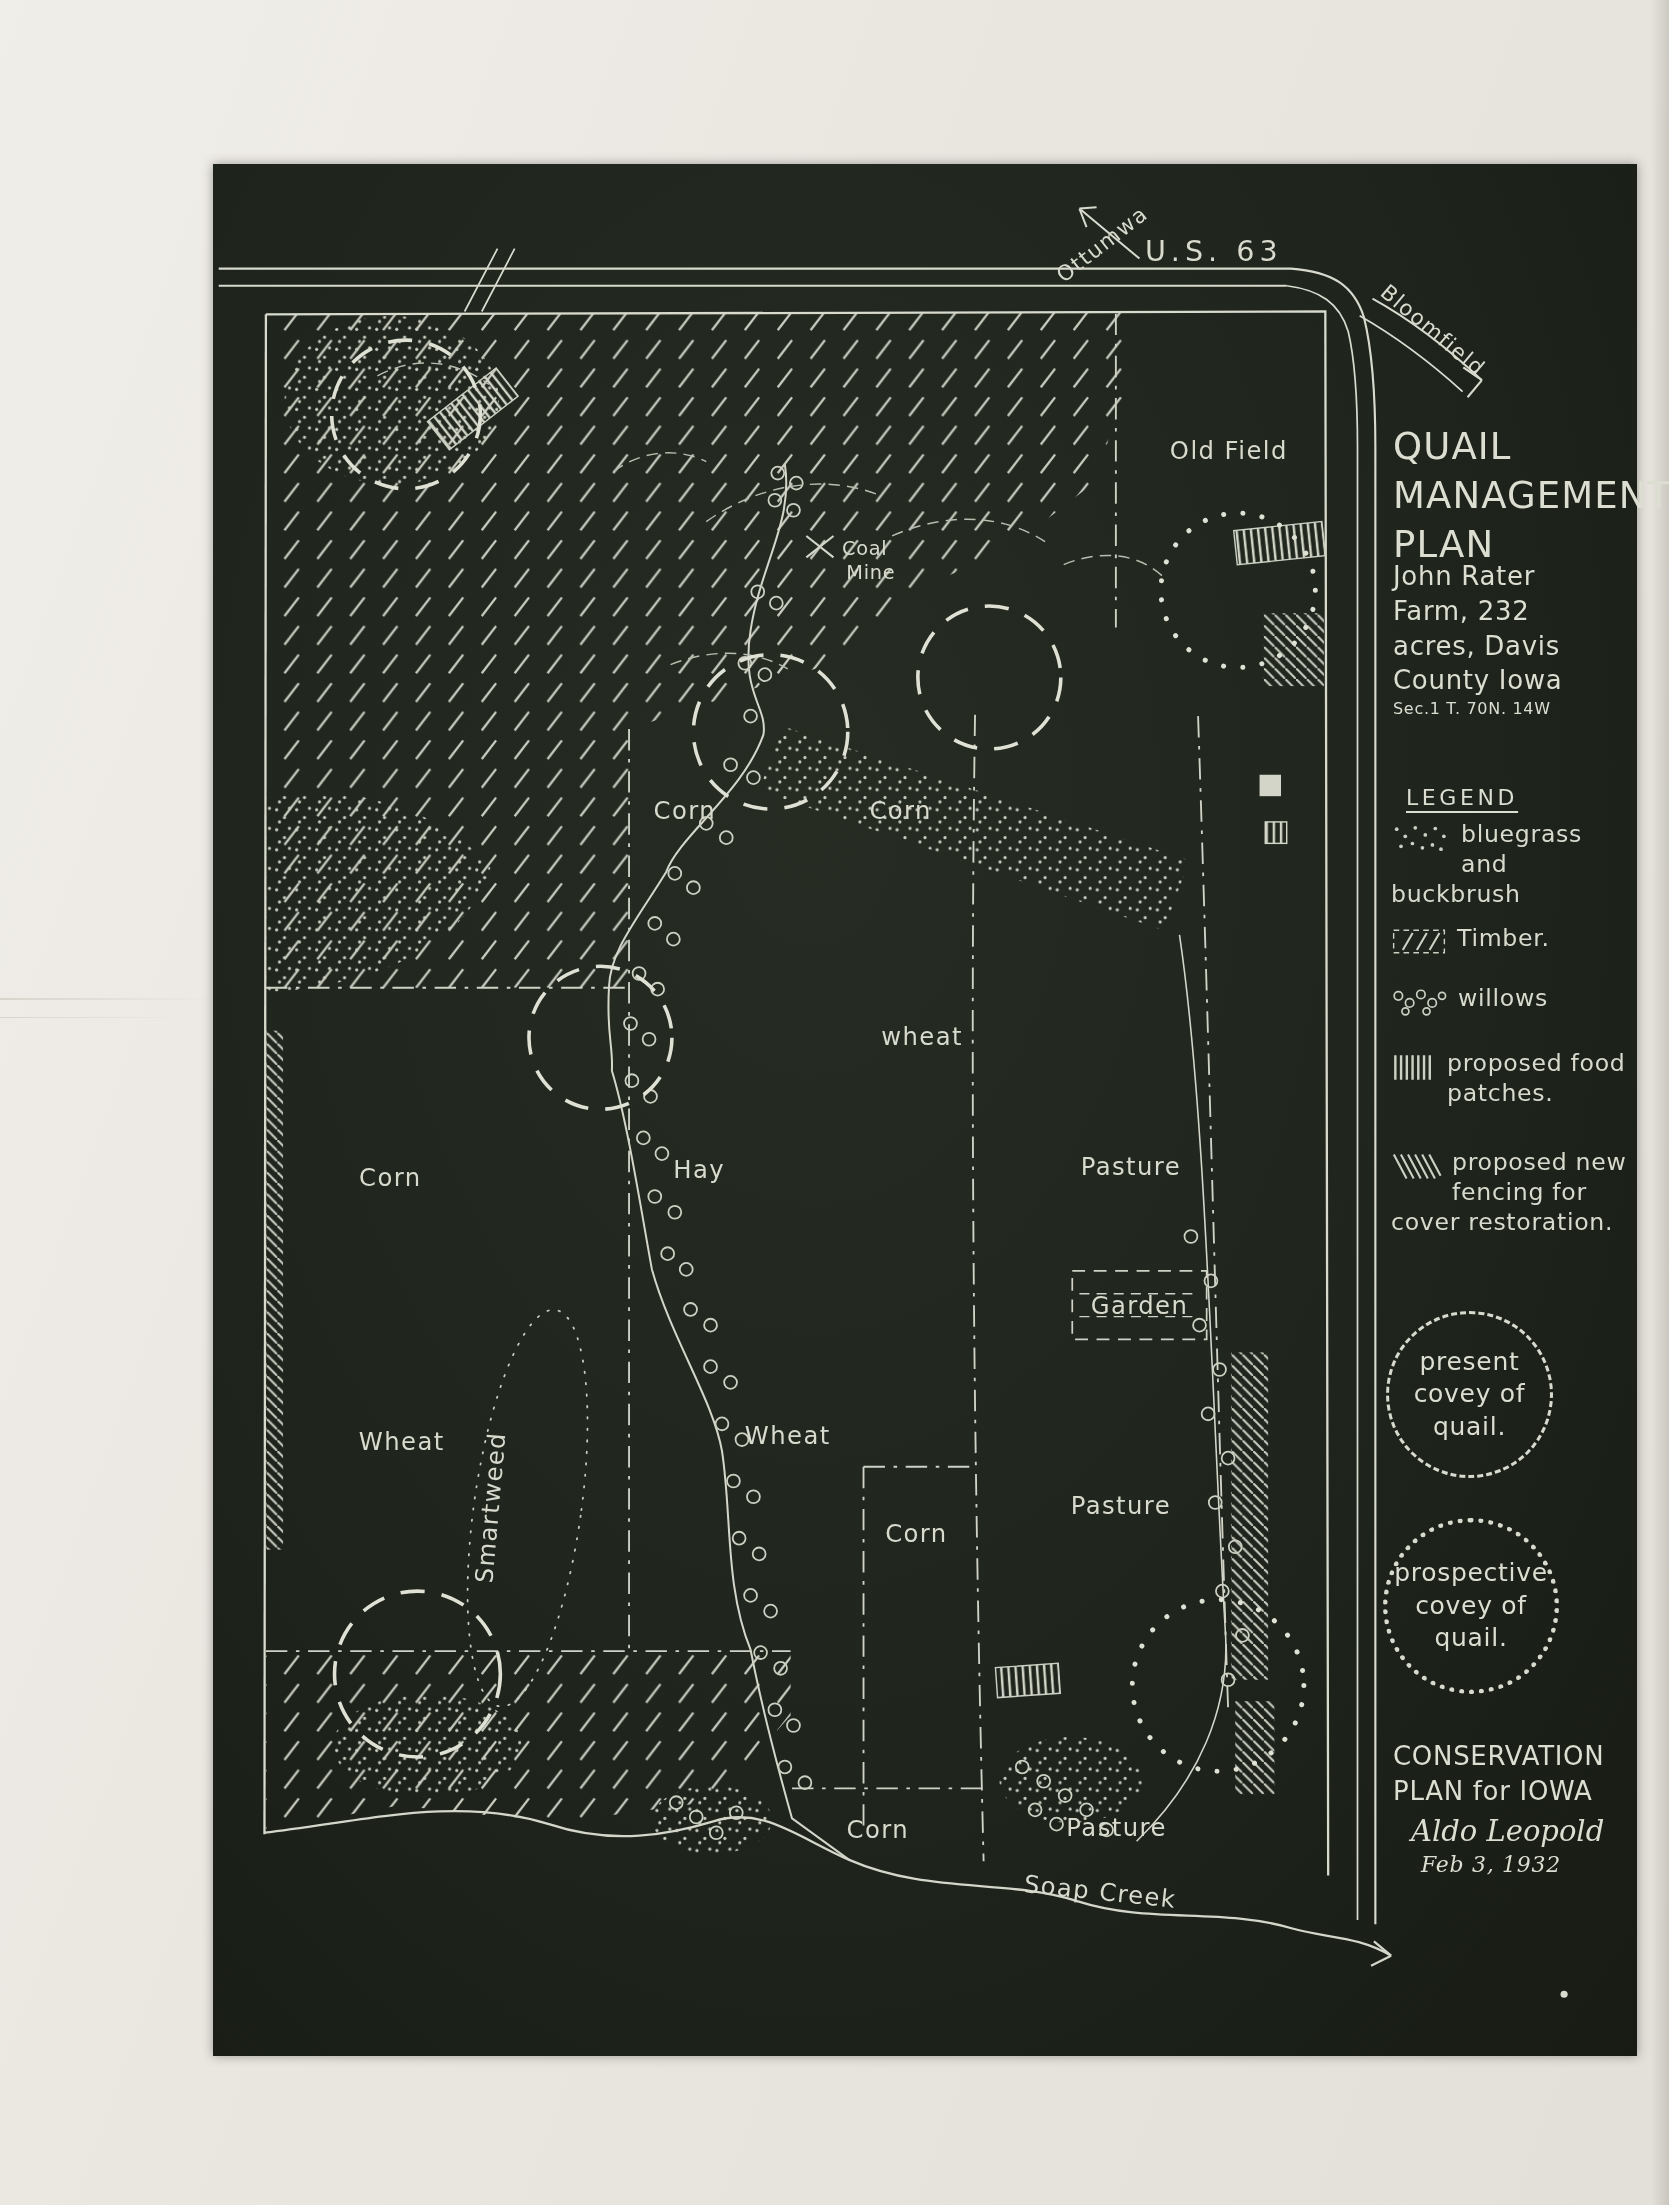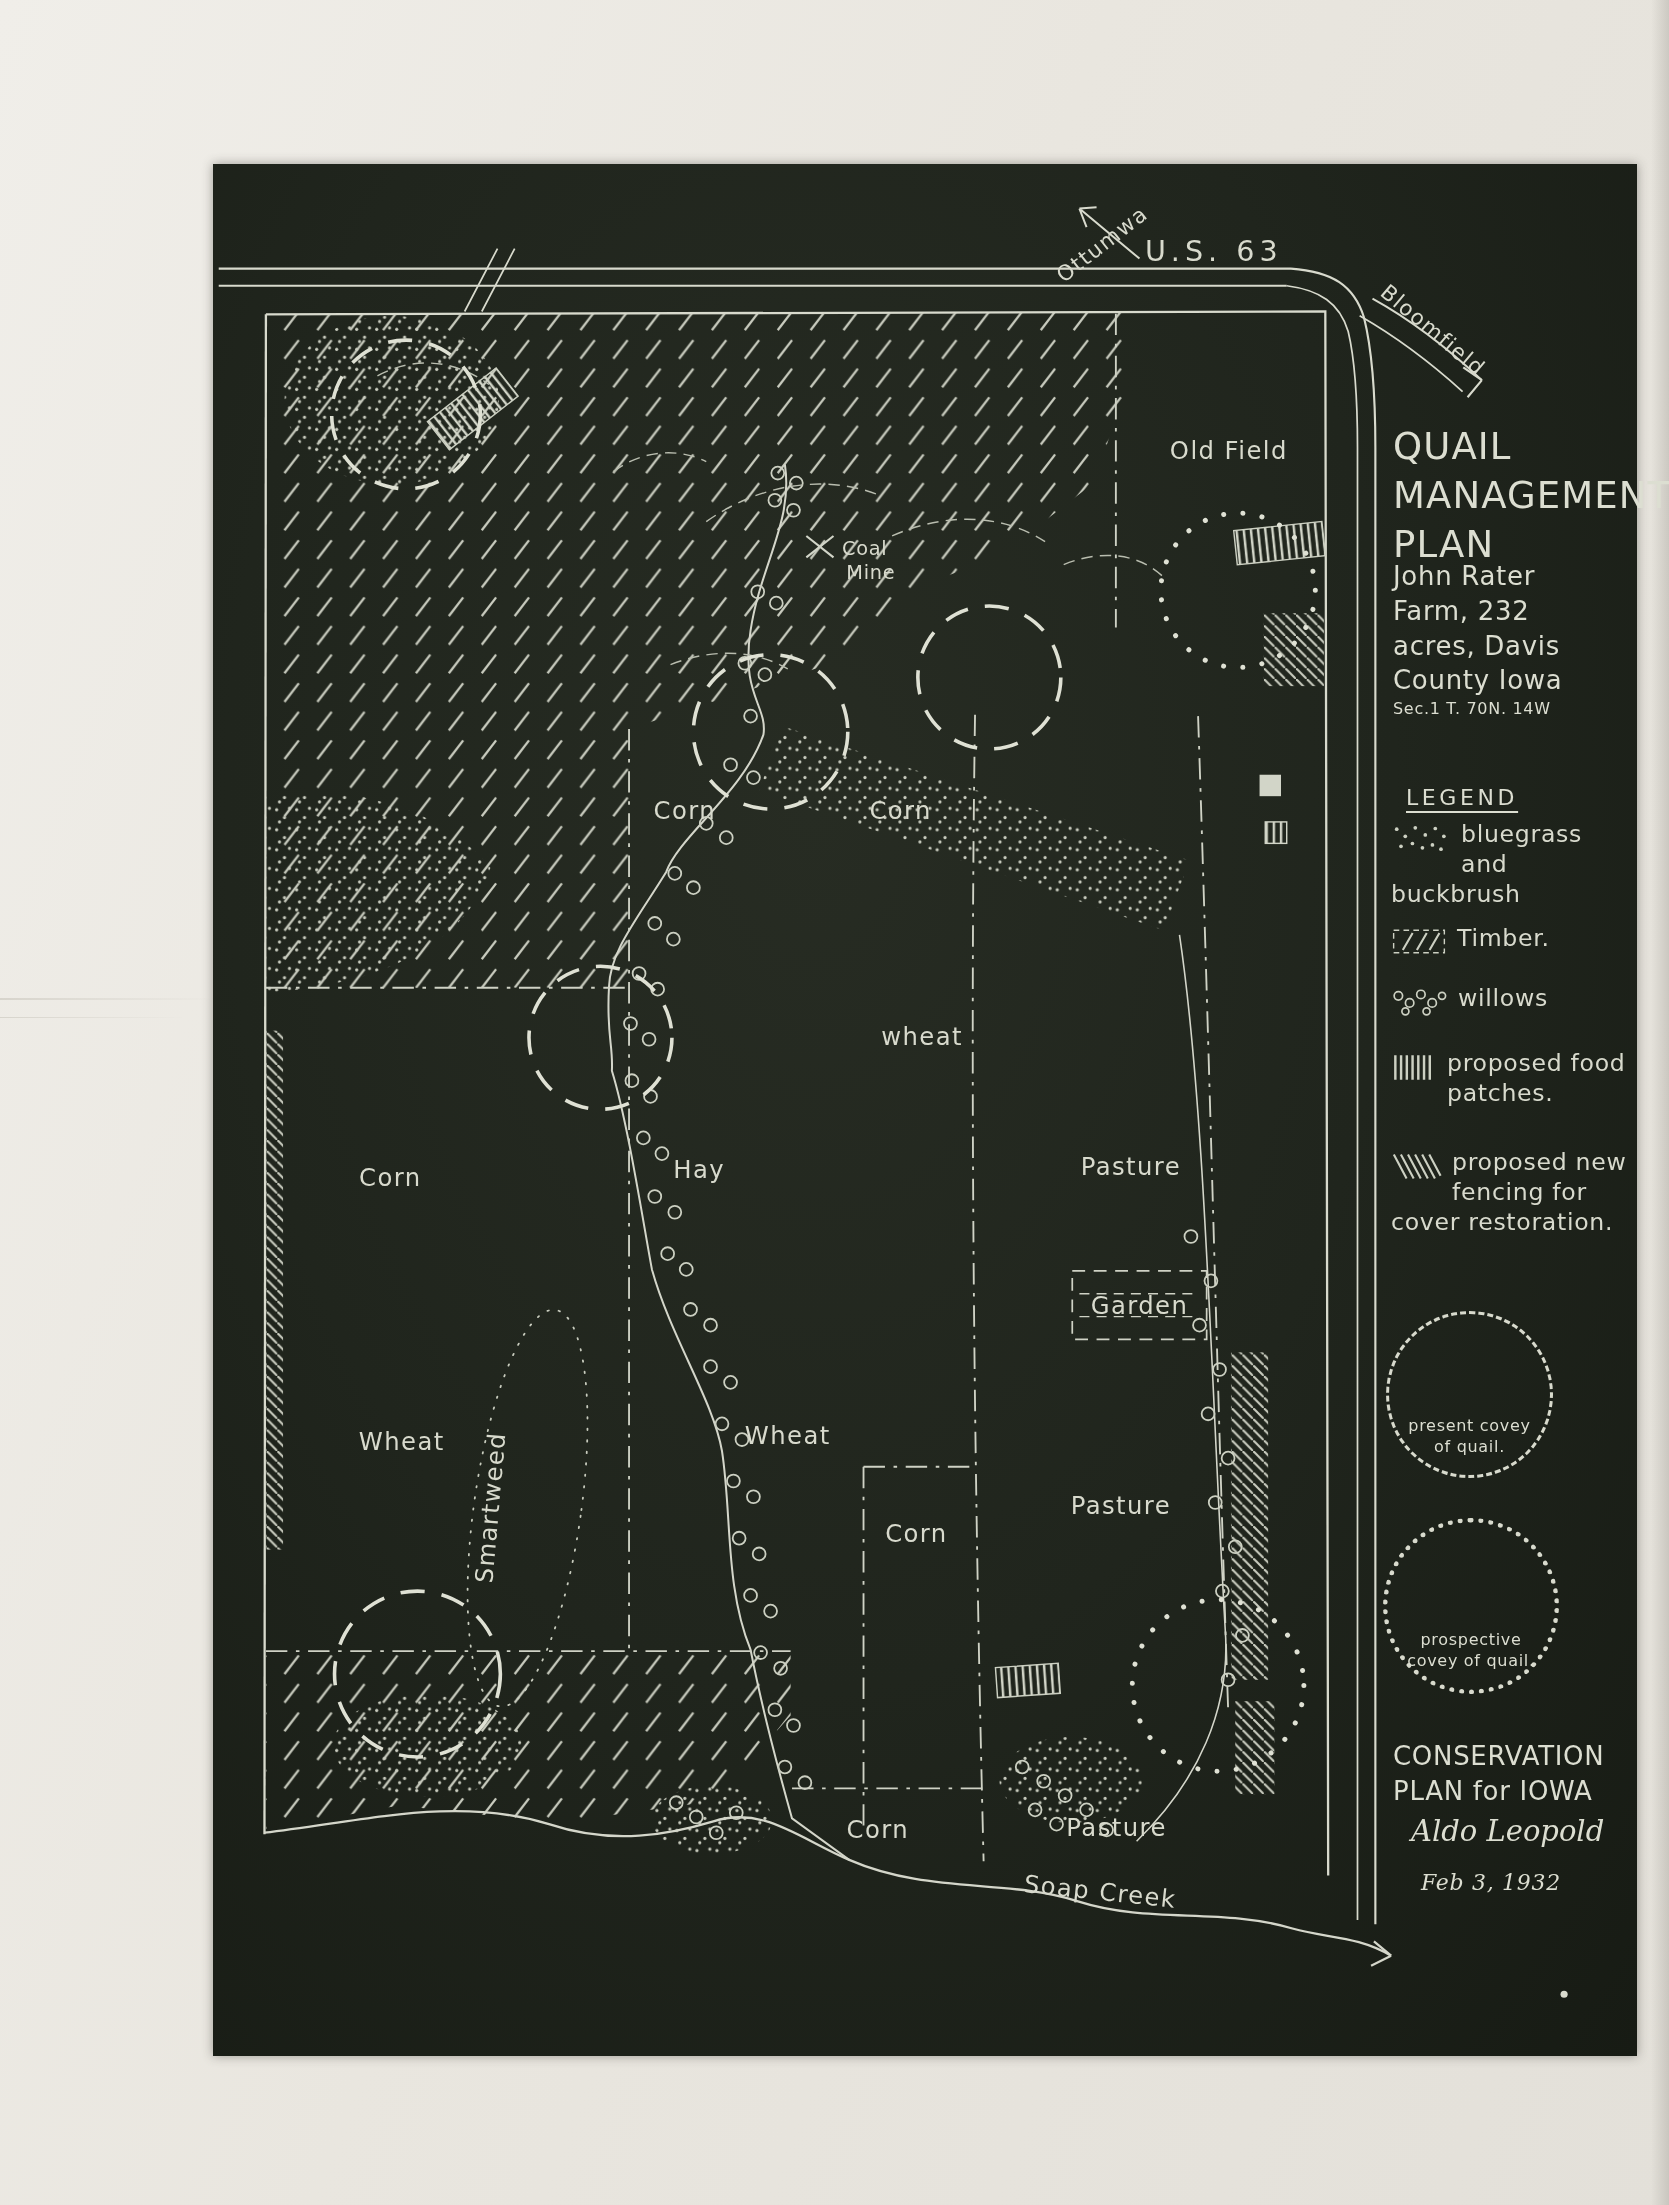--- a/index.html
+++ b/index.html
@@ -40,32 +40,32 @@
   .sb-sub .sec-line { font-size:16px; }
   .legend-head { left:1193px; top:621px; font-size:22px; letter-spacing:3.6px;
     text-decoration:underline; text-underline-offset:5.7px; }
   .legend-item { position:absolute; left:1178px; width:236px; font-size:23.6px;
     letter-spacing:0.7px; line-height:1.28; color:#d8dacd; }
   .legend-item .swatch { float:left; margin:2.9px 10px 1.4px 0; }
   .li-1 { top:655px; } .li-2 { top:759px; } .li-3 { top:819px; }
   .li-4 { top:884px; } .li-5 { top:983px; }
 
   .covey-legend { position:absolute; border-radius:50%;
-    display:flex; align-items:flex-end; justify-content:center; text-align:center;
-    font-size:16px; line-height:1.3; letter-spacing:0.7px; color:#dcded1; padding:17px; }
+    display:flex; align-items:center; justify-content:center; text-align:center;
+    font-size:25px; line-height:1.3; letter-spacing:0.7px; color:#dcded1; padding:17px; }
   .covey-present { left:1173px; top:1147px; width:167px; height:167px;
     border:3.6px dashed #d8dacd; }
   .covey-prospective { left:1170px; top:1354px; width:176px; height:176px;
     border:5px dotted #d8dacd; }
 
   .sb-footer { left:1180px; top:1575px; font-size:26px; letter-spacing:0.7px; line-height:1.35; }
   .sb-sign { left:1198px; top:1650px; font-size:29px;
     font-family:"DejaVu Serif", serif; font-style:italic; }
   .sb-date { left:1208px; top:1688px; font-size:22px;
-    font-family:"DejaVu Serif", serif; font-style:italic; letter-spacing:0.7px;margin-top:18px; }
+    font-family:"DejaVu Serif", serif; font-style:italic; letter-spacing:0.7px; }
 </style>
 </head>
 <body>
 
 <div class="crease c1"></div>
 <div class="crease c2"></div>
 <div class="paper-edge"></div>
 
 <div class="photo">
 

